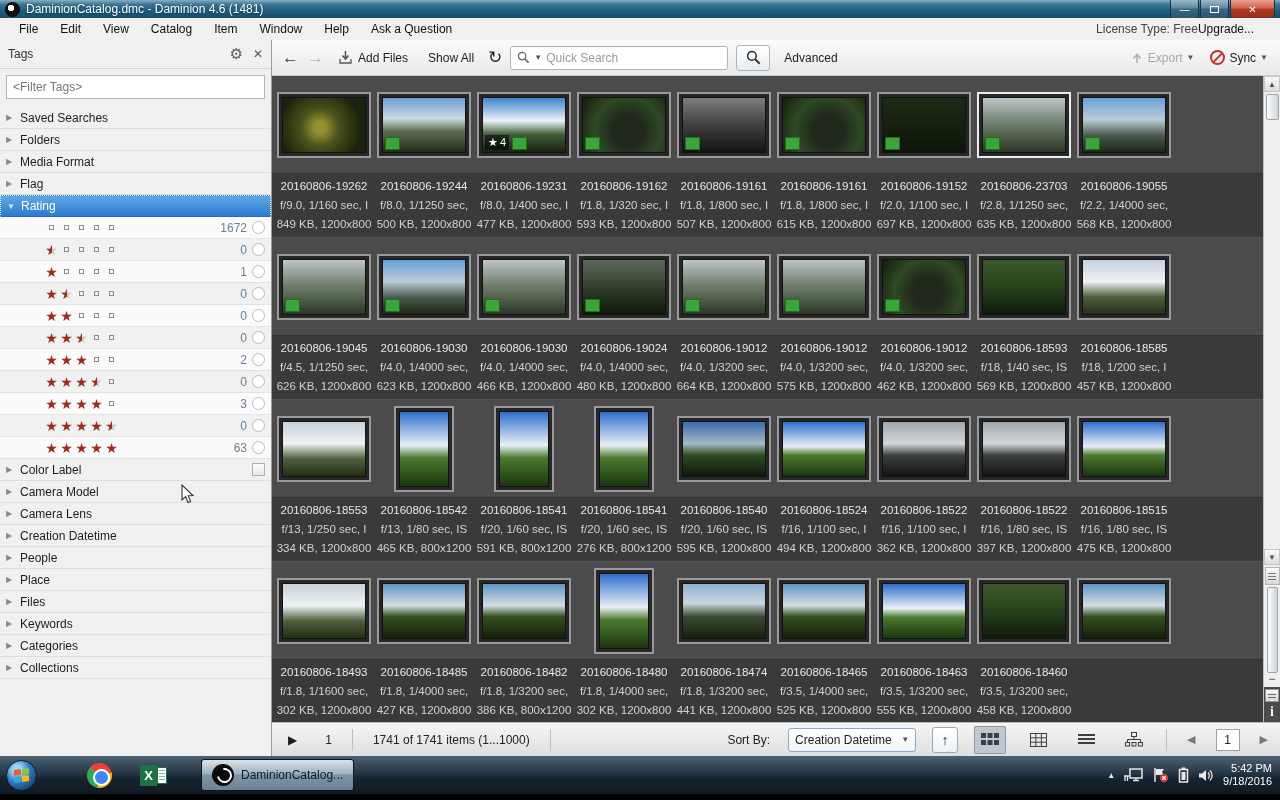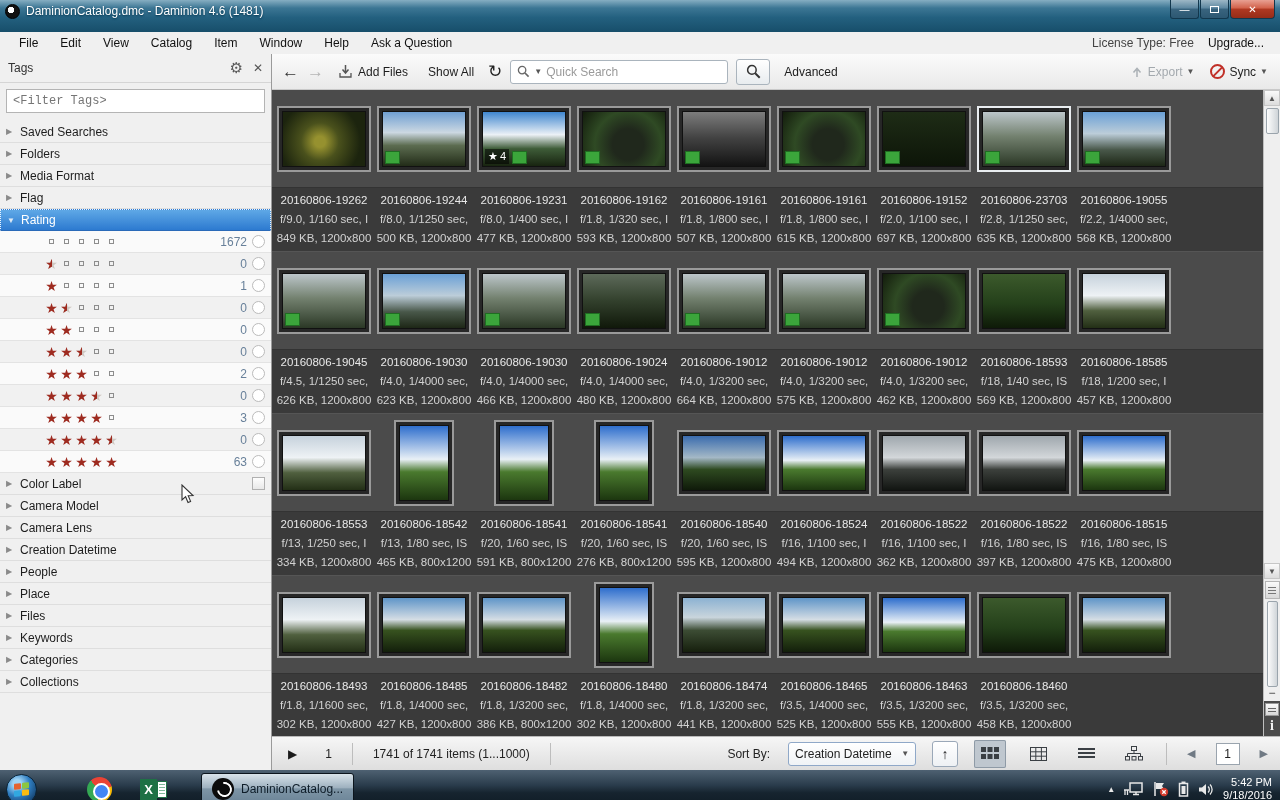--- a/index.html
+++ b/index.html
@@ -1,45 +1,45 @@
 <!DOCTYPE html>
 <html><head>
 <meta charset="utf-8">
 <style>
 *{margin:0;padding:0;box-sizing:border-box}
 html,body{width:1280px;height:800px;overflow:hidden}
 body{font-family:"Liberation Sans",sans-serif;font-size:12px;color:#222;background:#000;position:relative}
 
 
-.titlebar{height:32px;background:linear-gradient(#86aec2,#3c7694 25%,#23607f 55%,#174e6a);display:flex;align-items:flex-start;padding:4px 5px;position:relative}
+.titlebar{height:18px;background:linear-gradient(#86aec2,#3c7694 25%,#23607f 55%,#174e6a);display:flex;align-items:center;padding:4px 5px;position:relative}
 .app-icon{width:15px;height:15px;border-radius:50%;background:radial-gradient(circle at 38% 38%,#fff 0 28%,#111 30% 100%);border:1px solid #000;margin-right:6px}
 .title-text{color:#fff;font-size:12px;text-shadow:0 1px 2px #00334d}
 .winbtns{position:absolute;right:5px;top:0;display:flex}
 .wb{width:29px;height:19px;border:1px solid #12374d;border-top:none;display:flex;align-items:center;justify-content:center;color:#fff;font-size:10px;background:linear-gradient(#9db7c6,#5d87a0 45%,#39647f 50%,#2d5872);border-radius:0 0 3px 3px;margin-left:1px}
 .wb.close{width:45px;background:linear-gradient(#e8a092,#d2614a 45%,#b03922 50%,#962c18);border-radius:0 0 4px 4px}
 .wb .maxglyph{width:9px;height:7px;border:1px solid #fff;background:transparent}
 
 
 .menubar{height:22px;background:#f0f0f0;display:flex;align-items:center;padding:0 8px;position:relative}
 .menu-item{padding:3px 11px;color:#111}
-.menu-right{position:absolute;right:16px;display:flex;gap:14px;align-items:center}
+.menu-right{position:absolute;right:26px;display:flex;align-items:center}
 .license{color:#444}
 .upgrade{color:#111}
 
 
 .main{display:flex;height:716px;background:#c2410c}
 
 
 .sidebar{width:272px;background:#f0f0f0;border-right:1px solid #9a9a9a;display:flex;flex-direction:column;position:relative}
 .sb-header{height:29px;display:flex;align-items:center;padding:0 8px;border-bottom:1px solid #d5d5d5}
 .sb-title{flex:1;color:#333}
 .gear{color:#5a5a5a;font-size:15px;margin-right:10px}
 .sb-close{color:#555;font-size:12px}
 .filter-wrap{padding:6px 6px 8px 6px}
-.filter-input{width:100%;height:24px;border:1px solid #b4b4b4;background:#fff;padding:0 6px;font-size:12px;color:#888;font-family:Liberation Mono, monospace}
+.filter-input{width:100%;height:24px;border:1px solid #b4b4b4;background:#fff;padding:0 6px;font-size:12px;color:#888;font-family:Liberation Sans, sans-serif}
 .tree{flex:1;overflow:hidden}
 .tree-row{height:22px;display:flex;align-items:center;padding:0 6px;border-bottom:1px solid #dedede;background:#f0f0f0}
 .tree-row .tw{color:#8a8a8a;font-size:8px;width:14px}
 .tree-row .lbl{color:#1d1d1d}
 .tree-row.selected{background:linear-gradient(#5fa8e6,#2d7ad0);border:1px dotted #eaf4ff;border-bottom:1px solid #2a6ab8}
 .tree-row.selected .lbl{color:#fff}
 .tree-row.selected .tw{color:#dce9f5}
 .cl-box{margin-left:auto;width:13px;height:13px;border:1px solid #b0b0b0;background:linear-gradient(#fdfdfd,#e8e8e8)}
 .rating-row{height:22px;display:flex;align-items:center;padding:0 6px 0 44px;border-bottom:1px solid #e3e3e3;background:#fafafa}
 .rating-row:nth-child(even){background:#f1f1f1}

